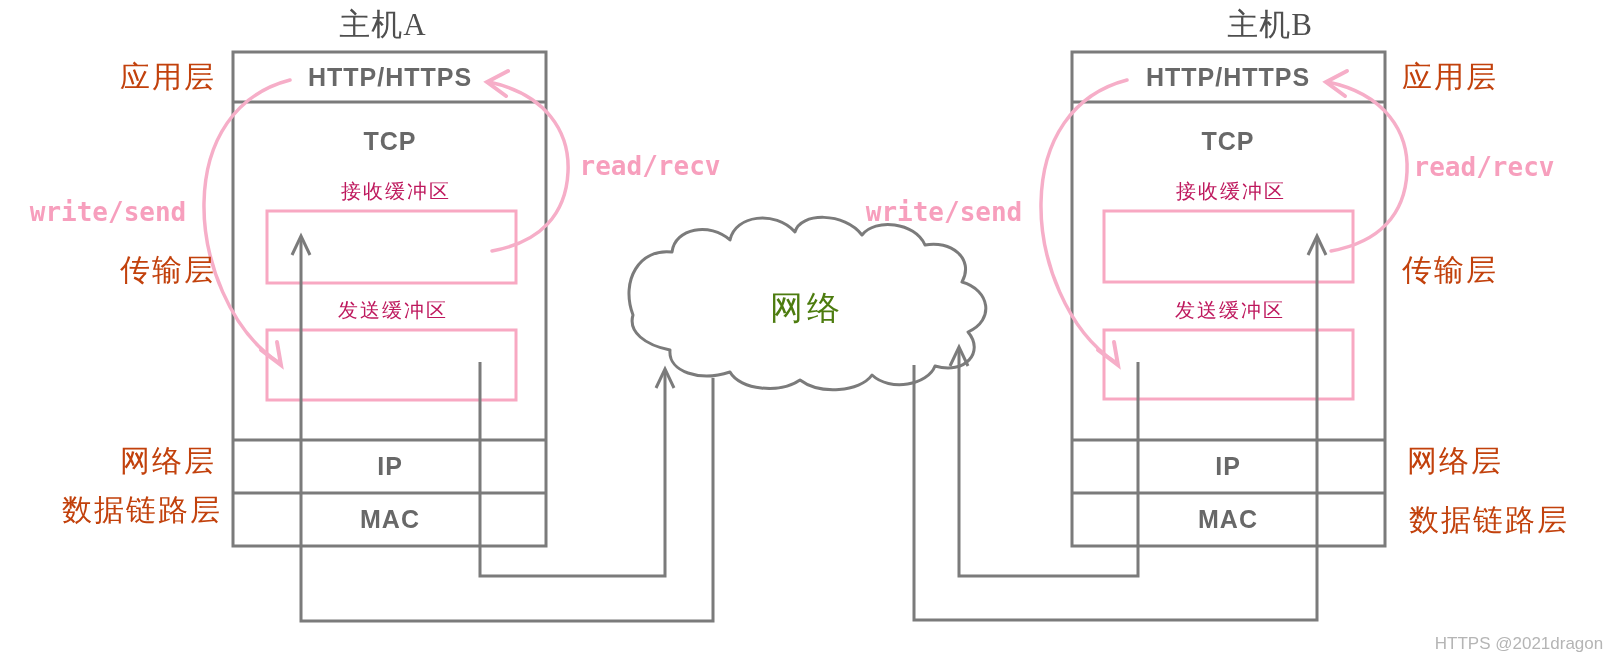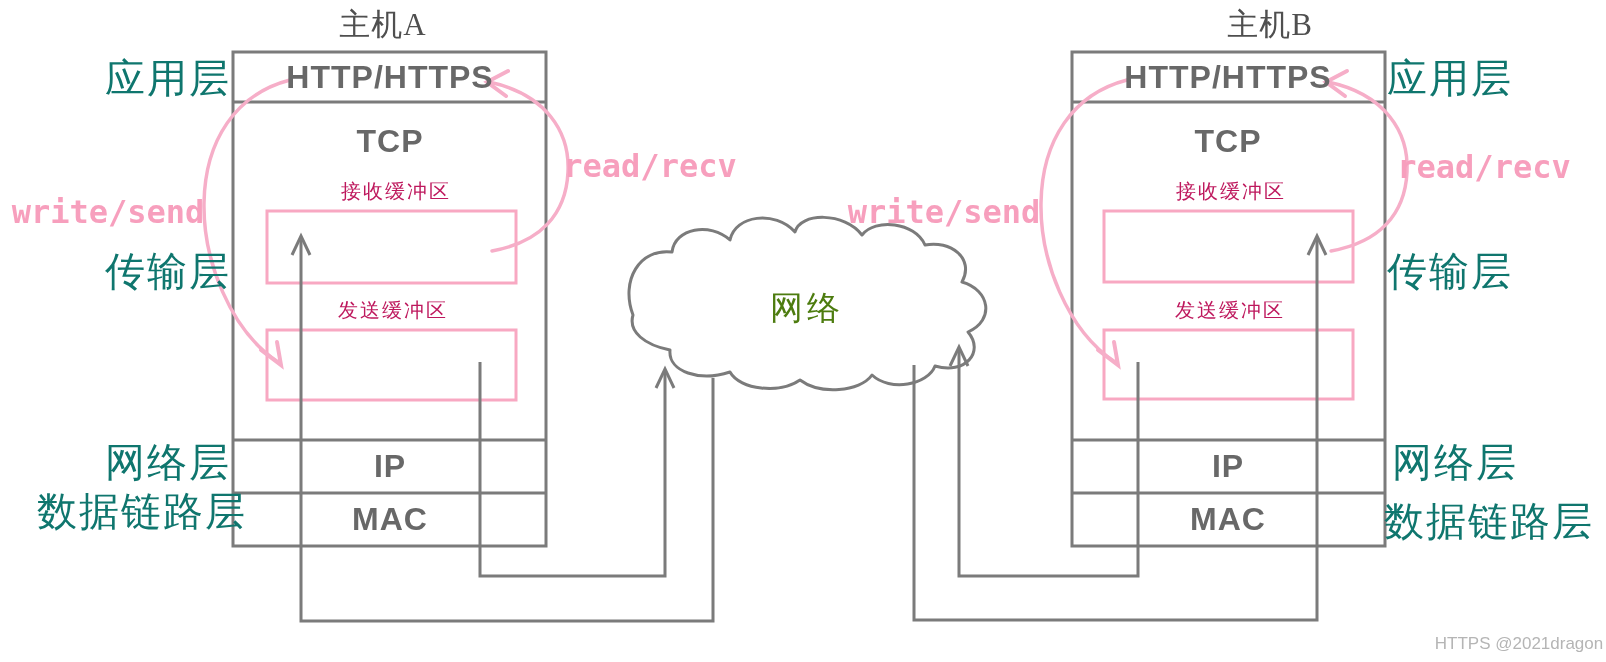--- a/index.html
+++ b/index.html
@@ -1,25 +1,25 @@
 <!DOCTYPE html>
 <html><head>
 <meta charset="utf-8">
 <style>
   html,body{margin:0;padding:0;background:#fff;}
   .canvas{position:relative;width:1606px;height:662px;background:#ffffff;overflow:hidden;
           font-family:"Liberation Sans",sans-serif;}
   .canvas svg{position:absolute;left:0;top:0;}
   .lbl{position:absolute;transform:translate(-50%,-50%);white-space:nowrap;line-height:1;}
-  .cjk{font-family:Liberation Serif, serif;color:#0f766e;font-size:40px;letter-spacing:2px;}
+  .cjk{font-family:Liberation Mono, monospace;color:#c2410c;font-size:30px;letter-spacing:2px;}
   .title{font-family:"Liberation Serif",serif;color:#4f4f4f;font-size:31px;letter-spacing:1px;}
   .proto{font-family:"Liberation Sans",sans-serif;font-weight:bold;color:#686868;
-         font-size:32px;letter-spacing:1px;}
+         font-size:25px;letter-spacing:1px;}
   .pinkcjk{font-family:"Liberation Serif",serif;color:#be185d;font-size:20px;letter-spacing:2px;}
-  .monopink{font-family:"DejaVu Sans Mono",monospace;color:#f79fbd;font-size:32px;font-weight:600;}
+  .monopink{font-family:"DejaVu Sans Mono",monospace;color:#f79fbd;font-size:26px;font-weight:600;}
   .cloudlbl{font-family:"Liberation Serif",serif;color:#4d7c0f;font-size:33px;letter-spacing:4px;}
   .wm{font-family:"Liberation Sans",sans-serif;color:#b5b5b5;font-size:17px;}
 </style>
 </head>
 <body>
 
 <div class="canvas">
 
   <svg width="1606" height="662" viewBox="0 0 1606 662">
 

